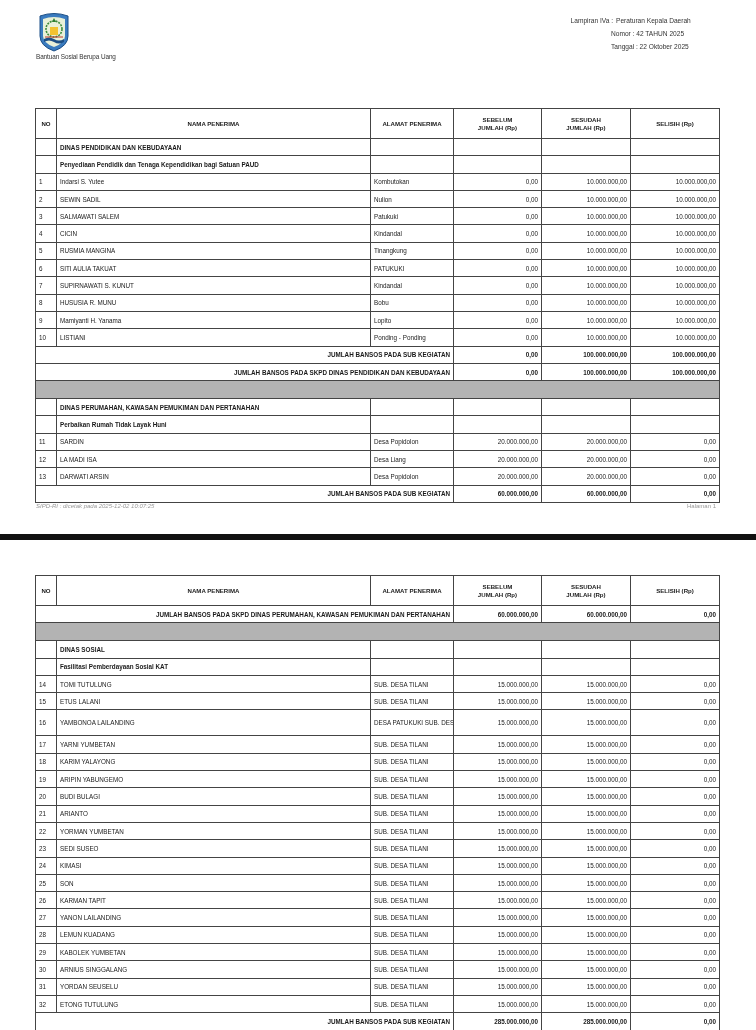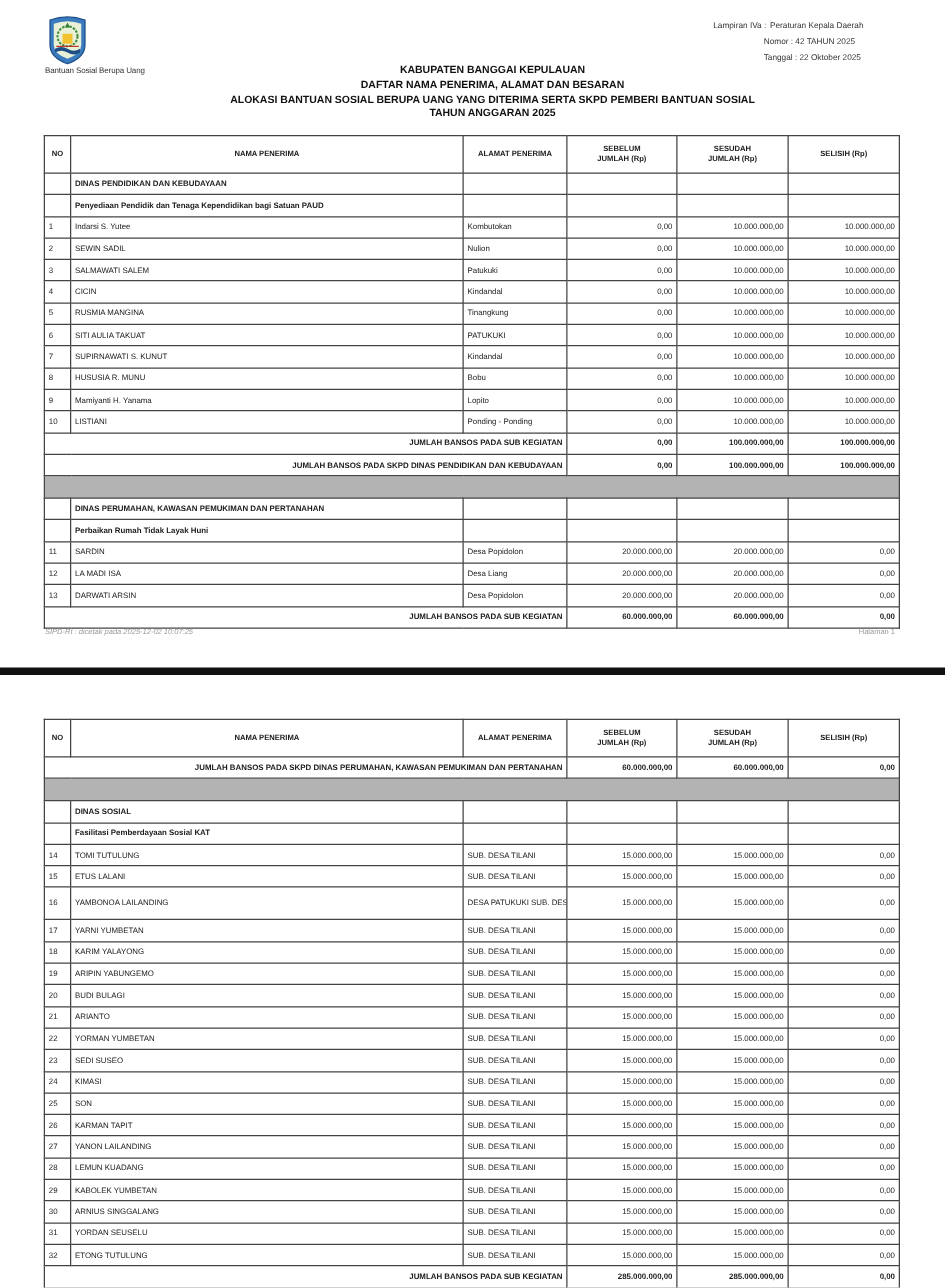--- a/index.html
+++ b/index.html
@@ -64,26 +64,20 @@
       <span class="val">Peraturan Kepala Daerah</span>
     </div>
     <div class="row row2">
         <span>Nomor : 42 TAHUN 2025</span>
       </div>
     <div class="row row2">
         <span>Tanggal : 22 Oktober 2025</span>
       </div>
   </div>
 
-  <div class="titles">
-    <div>KABUPATEN BANGGAI KEPULAUAN</div>
-    <div>DAFTAR NAMA PENERIMA, ALAMAT DAN BESARAN</div>
-    <div>ALOKASI BANTUAN SOSIAL BERUPA UANG YANG DITERIMA SERTA SKPD PEMBERI BANTUAN SOSIAL</div>
-    <div>TAHUN ANGGARAN 2025</div>
-  </div>
 
   <table class="grid" style="top:108px;">
     <colgroup>
         <col class="c-no">
         <col class="c-nama">
         <col class="c-alamat">
         <col class="c-seb">
         <col class="c-ses">
         <col class="c-sel">
       </colgroup>

